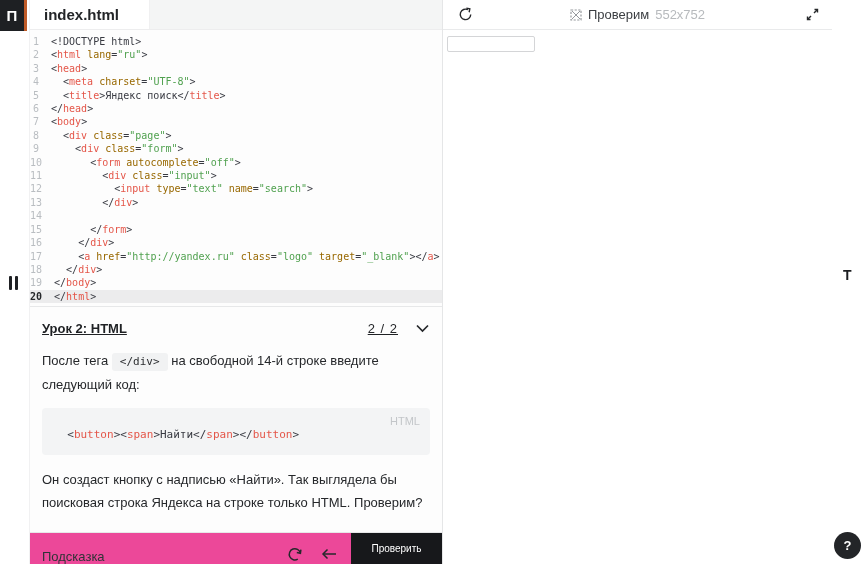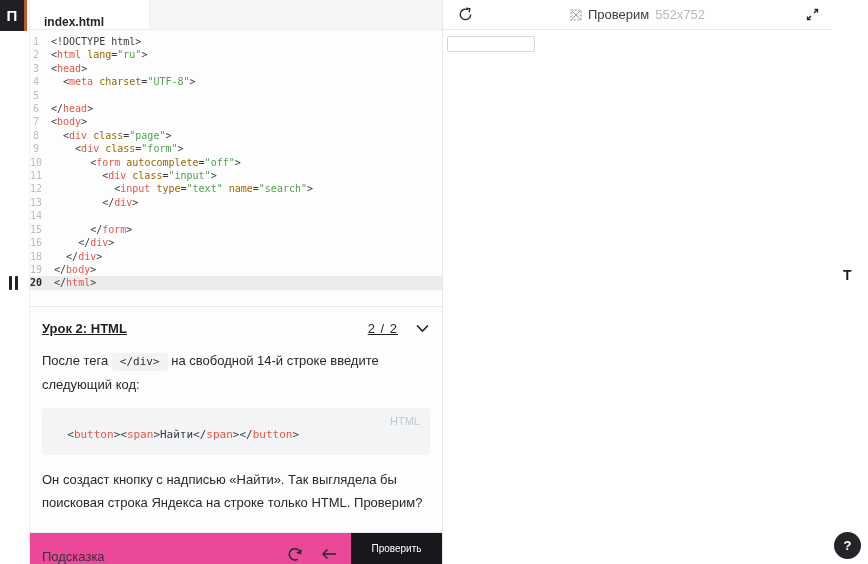--- a/index.html
+++ b/index.html
@@ -15,22 +15,22 @@
     position:absolute; top:0; left:0; width:27px; height:31px; background:#1e2023;
     border-right:3px solid #bf5b28; display:flex; align-items:center; justify-content:center;
     color:#fff; font-weight:700; font-size:15px; cursor:pointer;
   }
   .drag-handle { position:absolute; top:276px; left:9px; display:flex; gap:3px; cursor:col-resize; }
   .drag-handle i { display:block; width:3px; height:14px; background:#1f2124; border-radius:1px; }
   
   .pane-left { flex:0 0 412px; display:flex; flex-direction:column; background:#fdfdfd; }
   .tabbar { flex:0 0 30px; display:flex; background:#f4f5f5; border-bottom:1px solid #ededee; }
   .tab {
-    width:120px; background:#fff; display:flex; align-items:flex-end; padding:0 14px;
-    font-size:12px; font-weight:700; color:#232528; border-right:1px solid #f0f0f1; cursor:pointer;
+    width:120px; background:#fff; display:flex; align-items:center; padding:0 14px;
+    font-size:15px; font-weight:700; color:#232528; border-right:1px solid #f0f0f1; cursor:pointer;
   }
   
   .editor { flex:1 1 auto; overflow:hidden; padding-top:5px;
     font-family:"DejaVu Sans Mono", monospace; font-size:10px; line-height:13.4px; }
   .cline { display:flex; white-space:pre; }
   .cline .lnum { flex:0 0 21px; text-align:right; padding-right:12px; color:#b9bdc1; }
   .cline .lcode { white-space:pre; color:#383a42; }
   .cline.active { background:#ececed; }
   .cline.active .lnum { color:#26282b; font-weight:700; }
   .lcode .tag { color:#e45649; }
@@ -107,32 +107,33 @@
       <div class="tab">
         <span>index.html</span>
       </div>
     </div>
 
     <div class="editor">
         <div class="cline"><span class="lnum">1</span><span class="lcode">&lt;!DOCTYPE html&gt;</span></div>
         <div class="cline"><span class="lnum">2</span><span class="lcode">&lt;<span class="tag">html</span> <span class="attr">lang</span>=<span class="str">"ru"</span>&gt;</span></div>
         <div class="cline"><span class="lnum">3</span><span class="lcode">&lt;<span class="tag">head</span>&gt;</span></div>
         <div class="cline"><span class="lnum">4</span><span class="lcode">  &lt;<span class="tag">meta</span> <span class="attr">charset</span>=<span class="str">"UTF-8"</span>&gt;</span></div>
-        <div class="cline"><span class="lnum">5</span></div>
+        <div class="cline"><span class="lnum">5</span><span class="lcode">  &lt;<span class="tag">title</span>&gt;Яндекс поиск&lt;/<span class="tag">title</span>&gt;</span></div>
         <div class="cline"><span class="lnum">6</span><span class="lcode">&lt;/<span class="tag">head</span>&gt;</span></div>
         <div class="cline"><span class="lnum">7</span><span class="lcode">&lt;<span class="tag">body</span>&gt;</span></div>
         <div class="cline"><span class="lnum">8</span><span class="lcode">  &lt;<span class="tag">div</span> <span class="attr">class</span>=<span class="str">"page"</span>&gt;</span></div>
         <div class="cline"><span class="lnum">9</span><span class="lcode">    &lt;<span class="tag">div</span> <span class="attr">class</span>=<span class="str">"form"</span>&gt;</span></div>
         <div class="cline"><span class="lnum">10</span><span class="lcode">      &lt;<span class="tag">form</span> <span class="attr">autocomplete</span>=<span class="str">"off"</span>&gt;</span></div>
         <div class="cline"><span class="lnum">11</span><span class="lcode">        &lt;<span class="tag">div</span> <span class="attr">class</span>=<span class="str">"input"</span>&gt;</span></div>
         <div class="cline"><span class="lnum">12</span><span class="lcode">          &lt;<span class="tag">input</span> <span class="attr">type</span>=<span class="str">"text"</span> <span class="attr">name</span>=<span class="str">"search"</span>&gt;</span></div>
         <div class="cline"><span class="lnum">13</span><span class="lcode">        &lt;/<span class="tag">div</span>&gt;</span></div>
         <div class="cline"><span class="lnum">14</span><span class="lcode">&nbsp;</span></div>
         <div class="cline"><span class="lnum">15</span><span class="lcode">      &lt;/<span class="tag">form</span>&gt;</span></div>
         <div class="cline"><span class="lnum">16</span><span class="lcode">    &lt;/<span class="tag">div</span>&gt;</span></div>
+        <div class="cline"><span class="lnum">17</span><span class="lcode">    &lt;<span class="tag">a</span> <span class="attr">href</span>=<span class="str">"http://yandex.ru"</span> <span class="attr">class</span>=<span class="str">"logo"</span> <span class="attr">target</span>=<span class="str">"_blank"</span>&gt;&lt;/<span class="tag">a</span>&gt;</span></div>
         <div class="cline"><span class="lnum">18</span><span class="lcode">  &lt;/<span class="tag">div</span>&gt;</span></div>
         <div class="cline"><span class="lnum">19</span><span class="lcode">&lt;/<span class="tag">body</span>&gt;</span></div>
         <div class="cline active"><span class="lnum">20</span><span class="lcode">&lt;/<span class="tag">html</span>&gt;</span></div>
       </div>
 
     <div class="lesson">
       <div class="lesson-head">
         <span class="lesson-title">Урок 2: HTML</span>
         <span class="lesson-pager">2 / 2</span>
         <span class="chev-btn">

